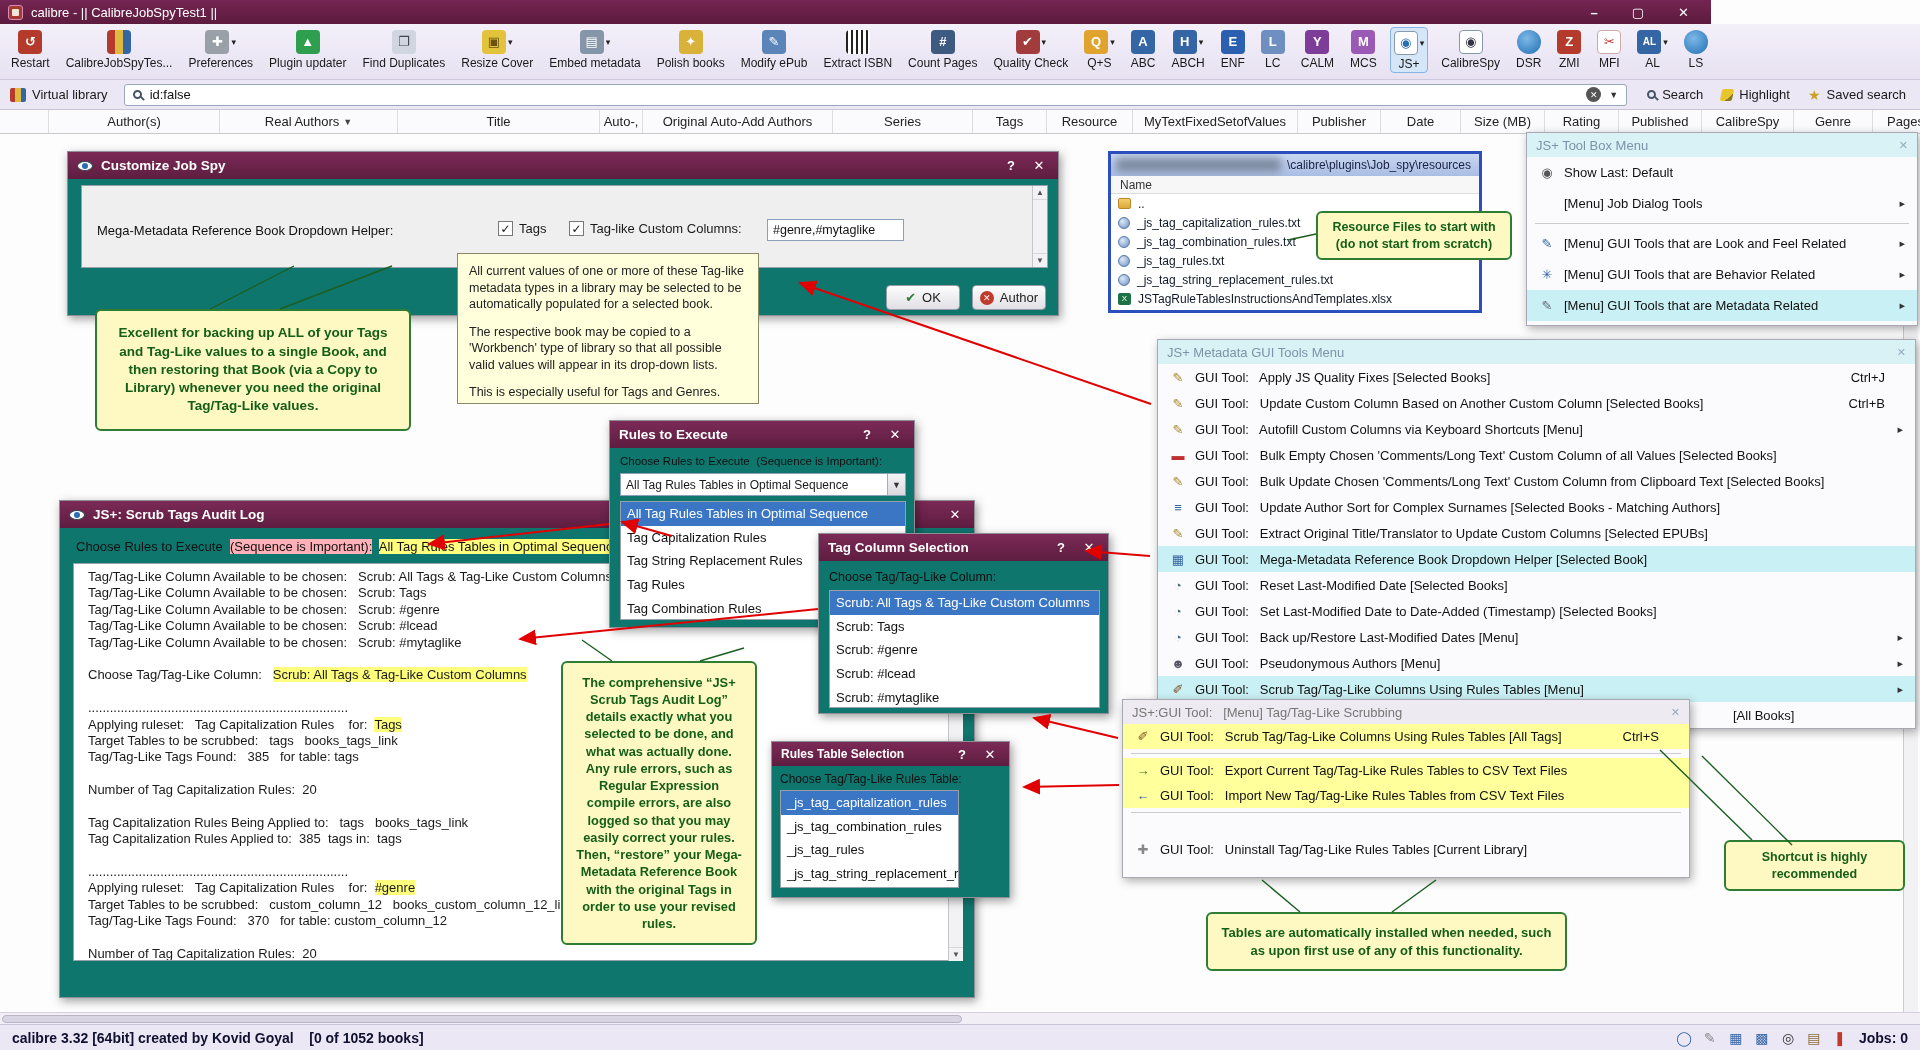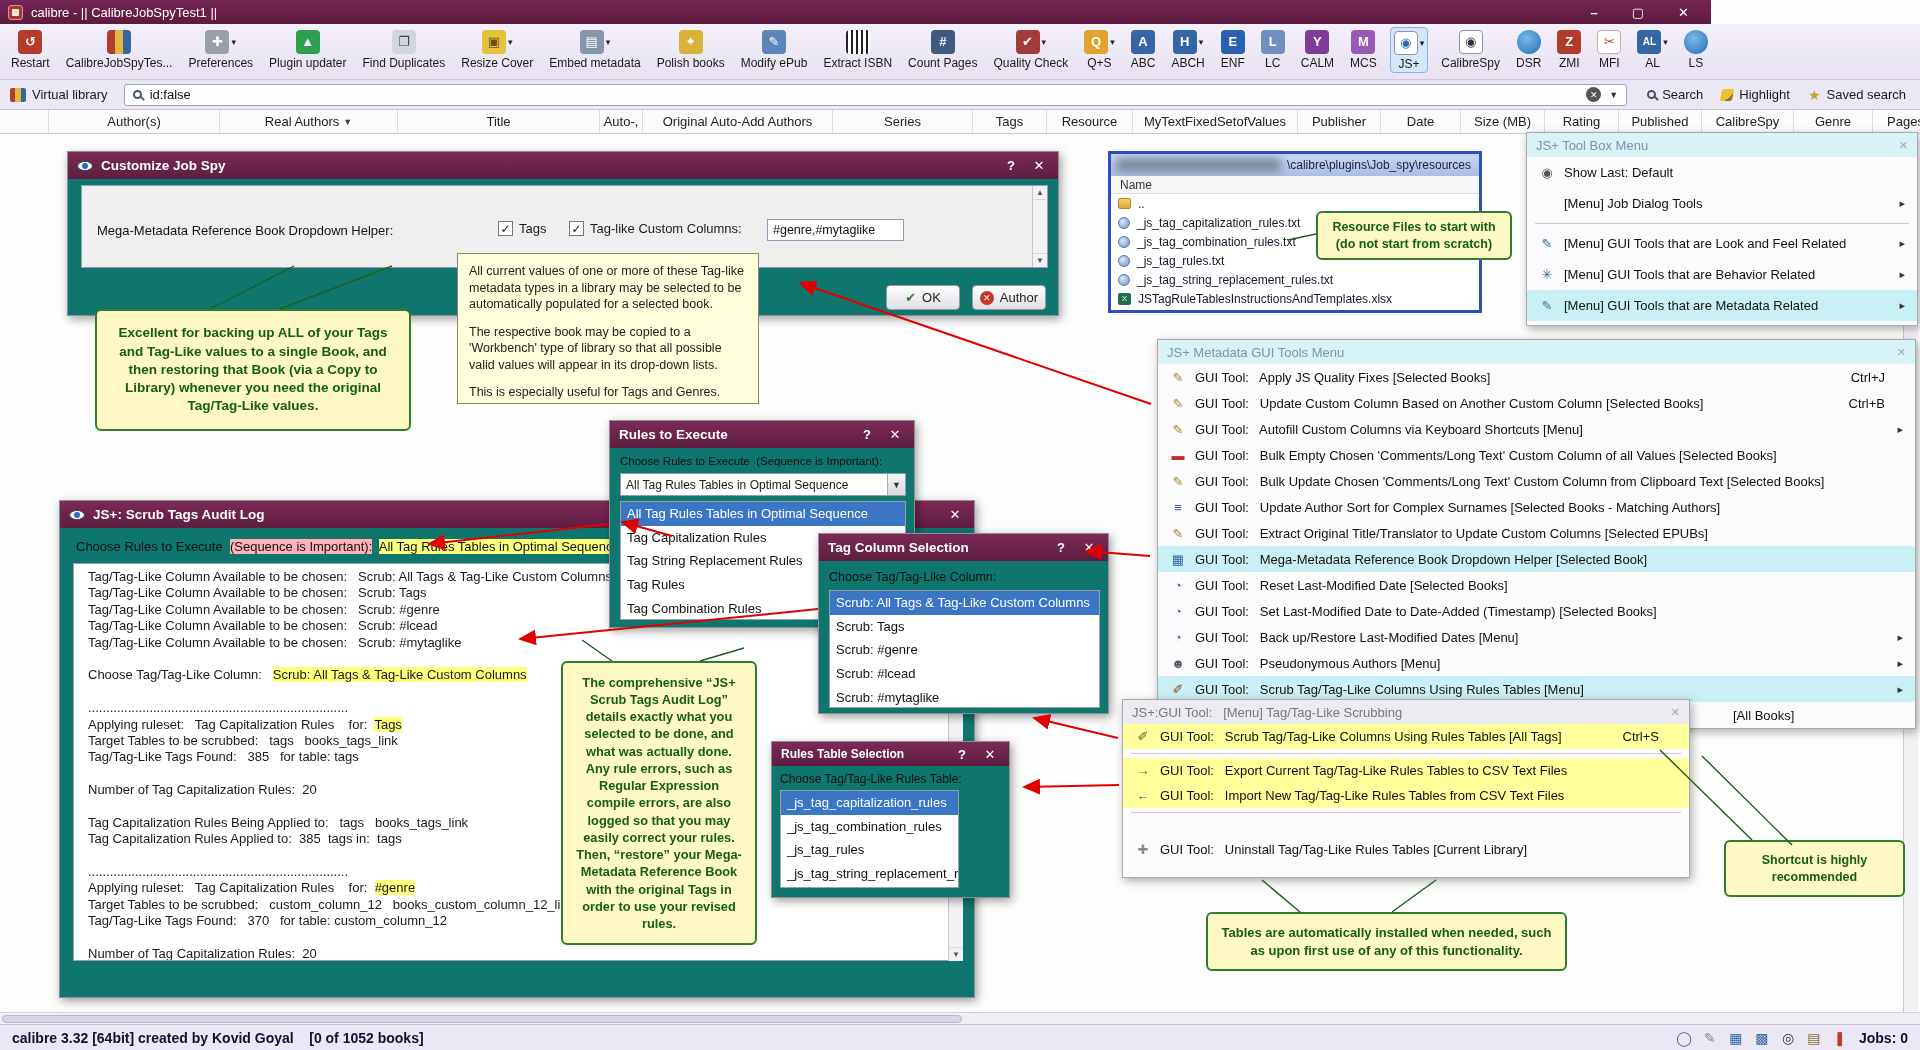--- a/index.html
+++ b/index.html
@@ -691,21 +691,21 @@
           <span class="mi-icon" style="color: rgb(136, 136, 136);">✚</span>
           <span class="mi-label">GUI Tool:   Uninstall Tag/Tag-Like Rules Tables [Current Library]</span>
         </div>
       </div>
   </div>
 
   <div class="callout" style="left:1206px;top:912px;width:361px;height:59px;font-size:13px">
     <span>Tables are automatically installed when needed, such as upon first use of any of this functionality.</span>
   </div>
 
-  <div class="callout" style="left:1724px;top:840px;width:181px;height:57px;font-size:12.5px;padding:9px 8px">
+  <div class="callout" style="left:1724px;top:840px;width:181px;height:51px;font-size:12.5px;padding:9px 8px">
     <span>Shortcut is highly recommended</span>
   </div>
 
   <div class="statusbar">
     <span class="left-text">calibre 3.32 [64bit] created by Kovid Goyal    [0 of 1052 books]</span>
     <div class="status-icons">
         <span class="sic" style="color: rgb(52, 101, 164);">◯</span>
         <span class="sic" style="color: rgb(136, 136, 136);">✎</span>
         <span class="sic" style="color: rgb(52, 101, 164);">▦</span>
         <span class="sic" style="color: rgb(52, 101, 164);">▩</span>

